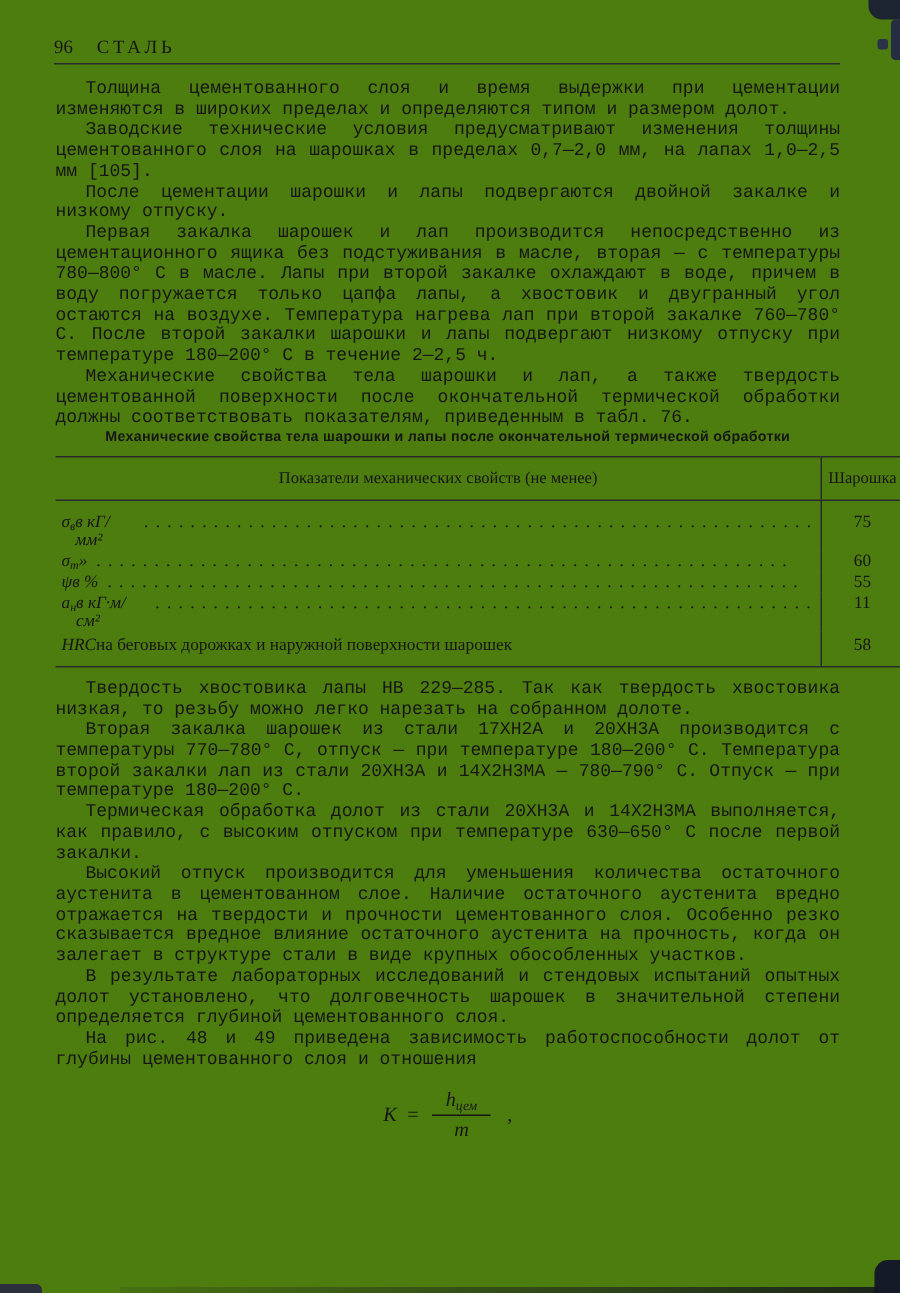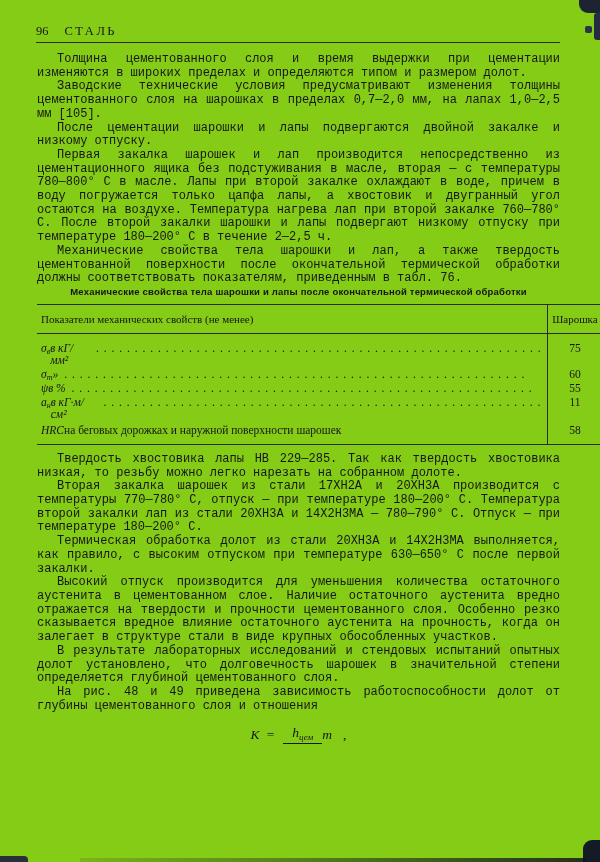--- a/index.html
+++ b/index.html
@@ -5,21 +5,21 @@
 <style>
   html, body { margin: 0; padding: 0; }
   body {
     background: #d8d6d0;
     font-family: "Liberation Serif", "DejaVu Serif", serif;
   }
   .page {
     position: relative;
     width: 600px;
     height: 862px;
-    background: #84cc16;
+    background: #4d7c0f;
     color: #161616;
     overflow: hidden;
   }
   
   .running-head {
     margin: 24px 40px 0 36px;
     display: flex;
     align-items: baseline;
     border-bottom: 1.4px solid #2a2a2a;
     padding-bottom: 3px;
@@ -55,21 +55,21 @@
     border-collapse: collapse;
     font-size: 11.5px;
     border-top: 1.2px solid #2a2a2a;
     border-bottom: 1.2px solid #2a2a2a;
   }
   table.spec thead th {
     font-weight: normal;
     font-size: 11px;
     padding: 8px 4px;
     border-bottom: 1px solid #2a2a2a;
-    text-align: left;
+    text-align: center;
     vertical-align: middle;
   }
   table.spec .col-val { border-left: 1px solid #2a2a2a; }
   table.spec .w-sh { width: 66px; }
   table.spec tbody td { padding: 1px 4px; vertical-align: baseline; }
   table.spec tbody tr:first-child td { padding-top: 8px; }
   table.spec tbody tr:last-child td { padding-bottom: 8px; padding-top: 3px; }
   table.spec tbody .val { text-align: center; }
   .lblcell { display: flex; align-items: baseline; }
   .sym { font-style: italic; }
@@ -86,21 +86,21 @@
 
   
   .formula {
     margin-top: 12px;
     display: flex;
     justify-content: center;
     align-items: center;
     font-style: italic;
     font-size: 13.5px;
   }
-  .frac { display: inline-flex; align-items: center; margin: 0 9px; text-align: right; }
+  .frac { display: inline-flex; flex-direction: column; align-items: center; margin: 0 9px; text-align: right; }
   .frac .num { padding: 0 9px 2px 9px; border-bottom: 1px solid #161616; }
   .frac .den { padding-top: 1px; }
   .fsub { font-size: 9px; position: relative; top: 3px; }
   .trail { margin-left: 2px; }
 
   
   .art { position: absolute; }
   .art-tr1 { top: 0; right: 0; width: 21px; height: 13px; background: #1c2331; border-radius: 0 0 0 9px; }
   .art-tr2 { top: 13px; right: 0; width: 6px; height: 27px; background: #242d42; border-radius: 3px 0 0 3px; }
   .art-tr3 { top: 26px; right: 8px; width: 7px; height: 7px; background: #2b3349; border-radius: 2px; }

